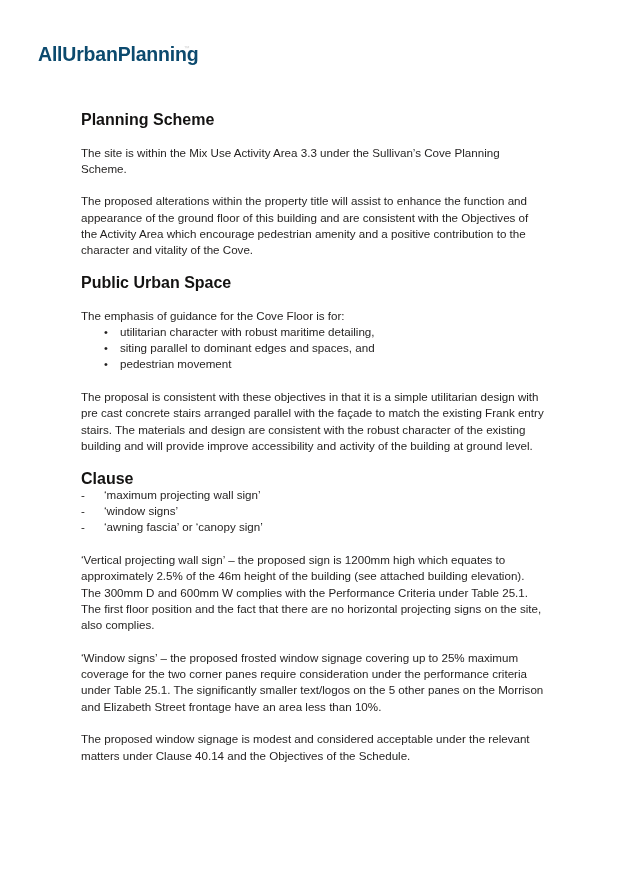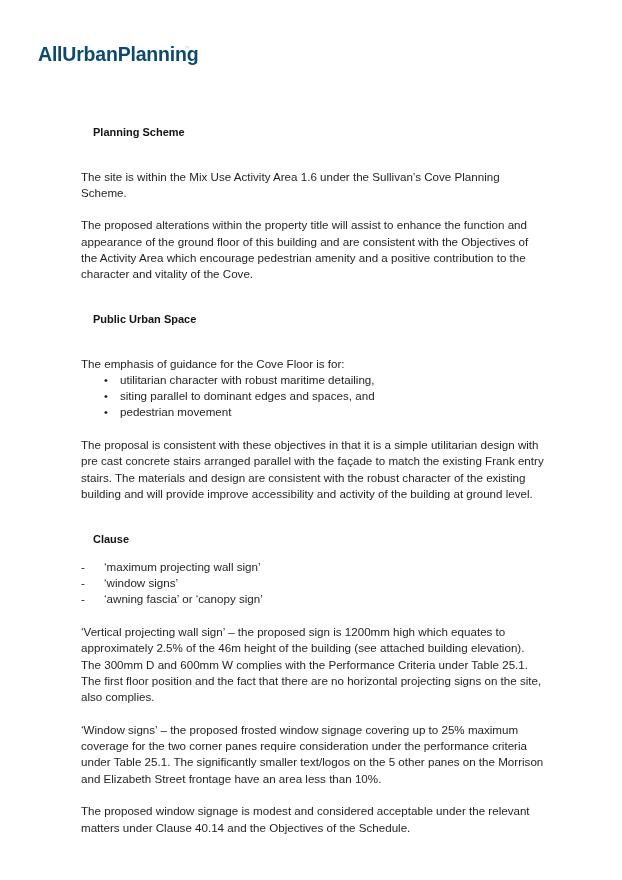--- a/index.html
+++ b/index.html
@@ -57,23 +57,23 @@
     left: 81px;
     top: 112px;
     width: 464px;
     color: #211f1e;
     font-size: 11.6px;
     line-height: 16.3px;
   }
 
   .h-sec {
     font-weight: bold;
-    font-size: 11px;
+    font-size: 16px;
     line-height: 16.3px;
-    margin: 12px;
+    margin: 0;
     color: #141312;
   }
 
   .para {
     margin: 0;
     font-size: 11.6px;
     line-height: 16.3px;
     color: #211f1e;
     text-align: left;
   }
@@ -126,21 +126,21 @@
 
   <div class="logo-block">
     <span class="logo-text">AllUrbanPlanning</span><span class="logo-tm">™</span>
   </div>
 
   <div class="doc-body">
 
     <div>
       <p class="h-sec">Planning Scheme</p>
       <div class="gap-lg"></div>
-      <p class="para">The site is within the Mix Use Activity Area 1.6 under the Sullivan’s Cove Planning Scheme.</p>
+      <p class="para">The site is within the Mix Use Activity Area 3.3 under the Sullivan’s Cove Planning Scheme.</p>
       <div class="gap-lg"></div>
       <p class="para">The proposed alterations within the property title will assist to enhance the function and appearance of the ground floor of this building and are consistent with the Objectives of the Activity Area which encourage pedestrian amenity and a positive contribution to the character and vitality of the Cove.</p>
     </div>
 
     <div class="gap-lg"></div>
 
     <div>
       <p class="h-sec">Public Urban Space</p>
       <div class="gap-lg"></div>
       <p class="para">The emphasis of guidance for the Cove Floor is for:</p>

